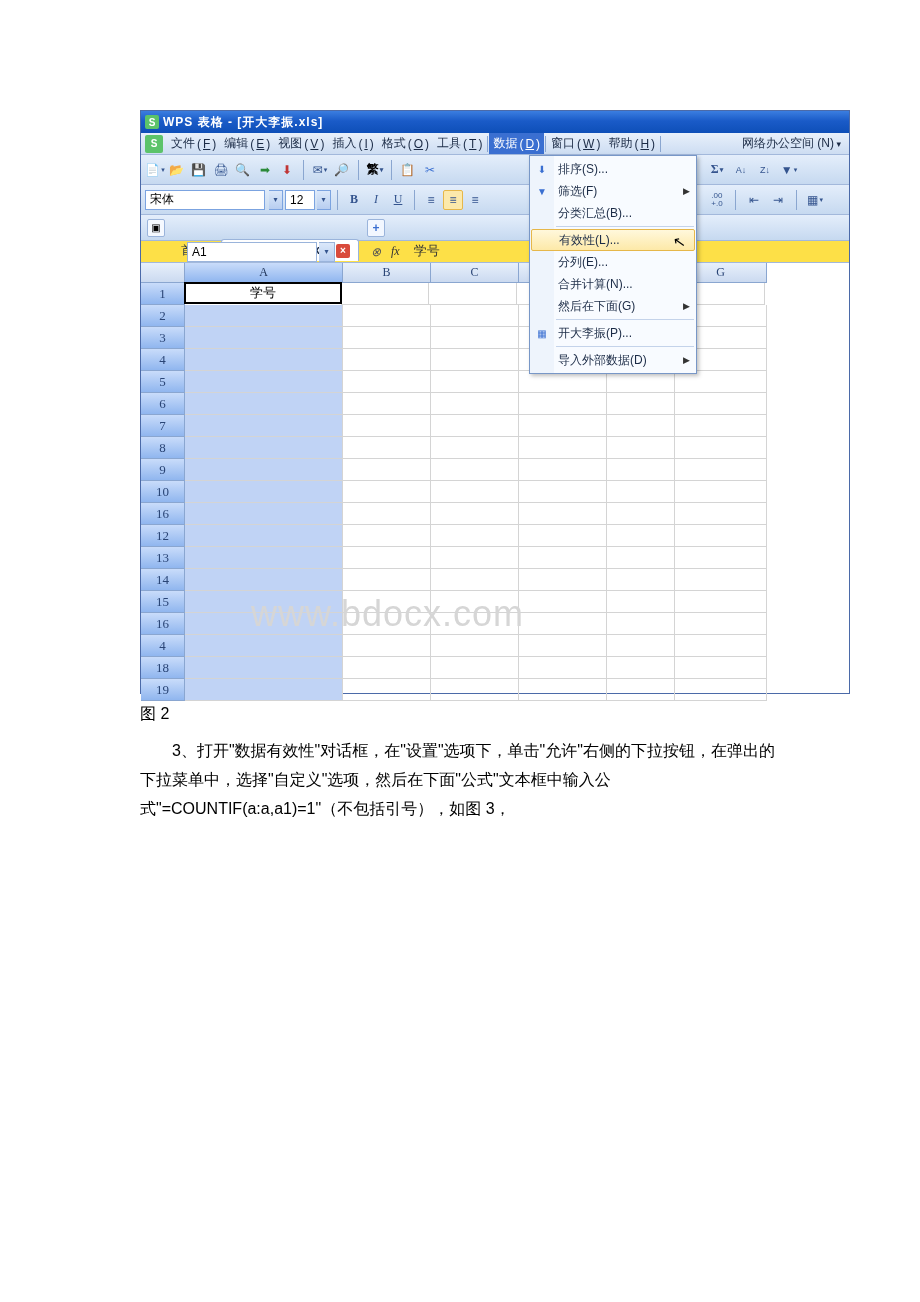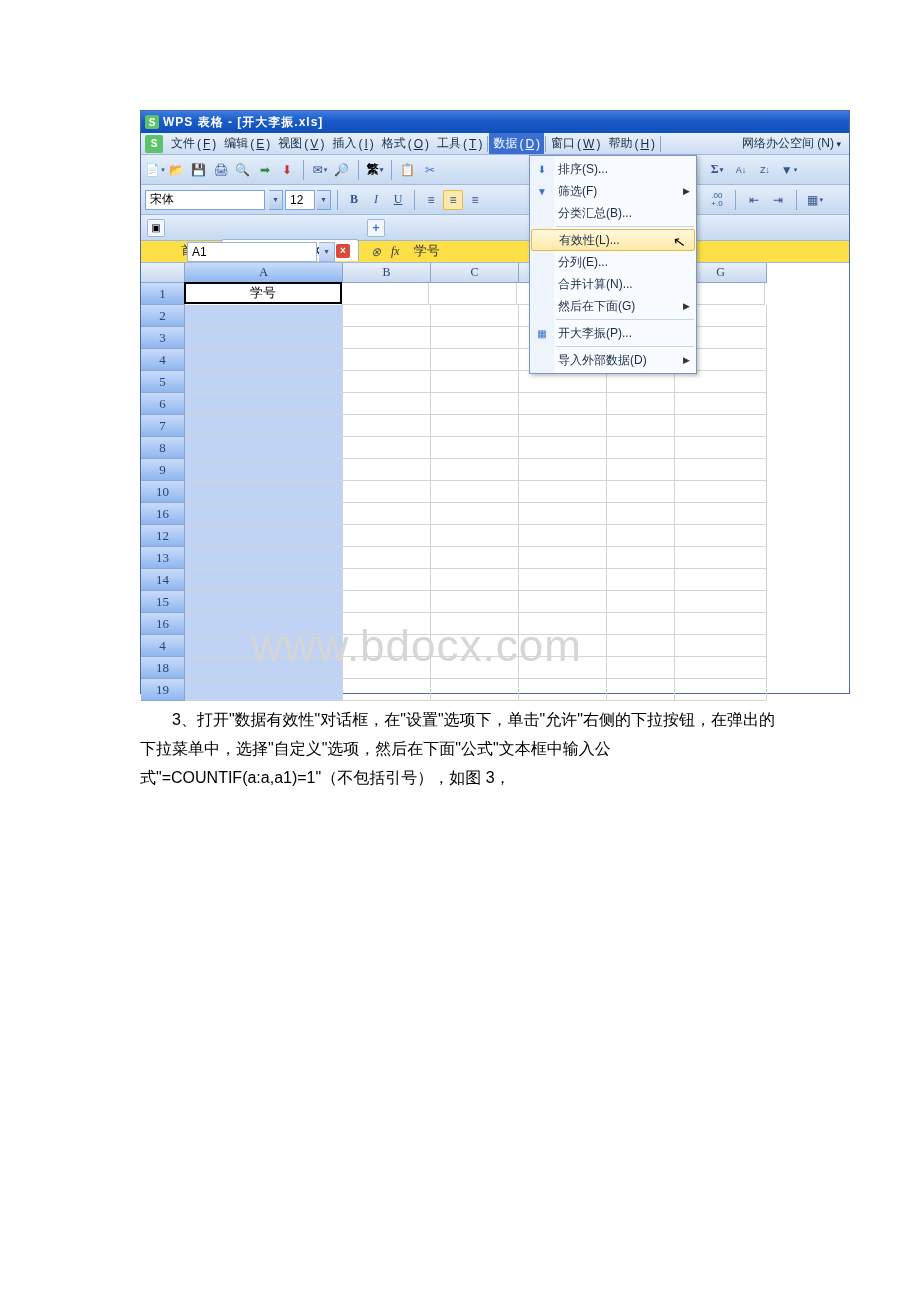--- a/index.html
+++ b/index.html
@@ -198,22 +198,22 @@
   .right-tools {
     position:absolute; right:0; top:44px; width:146px; height:60px;
     display:flex;flex-direction:column;
   }
   .right-tools .rt-row {
     height:30px;display:flex;align-items:center;gap:4px;padding:0 4px;
     background:linear-gradient(to bottom,#e4eefb,#c6d9f0);border-bottom:1px solid #a2b8db;
   }
   
   .watermark {
-    position:absolute; top:505px; left:110px; font-size:44px; letter-spacing:1px;
-    color:#d6d6d6; font-family: Arial, sans-serif; pointer-events:none;margin-top:28px;
+    position:absolute; top:505px; left:110px; font-size:36px; letter-spacing:1px;
+    color:#d6d6d6; font-family: Arial, sans-serif; pointer-events:none;
   }
   
   .doc-text { margin: 12px 0 0 140px; width: 640px; font-size: 16px; color:#000; line-height: 1.8; }
   .caption { margin: 10px 0 0 140px; font-size: 16px; }
 </style>
 </head>
 <body>
 
 <div class="doc-wrap">
   <div class="screenshot">
@@ -539,16 +539,17 @@
               <div class="cell" style="width: 68px;"></div>
               <div class="cell" style="width: 92px;"></div>
             </div>
           </div>
       </div>
       <div class="watermark" style="top:330px;left:110px;">www.bdocx.com</div>
     </div>
 
   </div>
 
+  <div class="caption">图 2</div>
   <div class="doc-text">
     <span style="margin-left:2em;display:inline-block;"></span><span>3、打开"数据有效性"对话框，在"设置"选项下，单击"允许"右侧的下拉按钮，在弹出的下拉菜单中，选择"自定义"选项，然后在下面"公式"文本框中输入公式"=COUNTIF(a:a,a1)=1"（不包括引号），如图 3，</span>
   </div>
 </div>
 
 </body></html>

